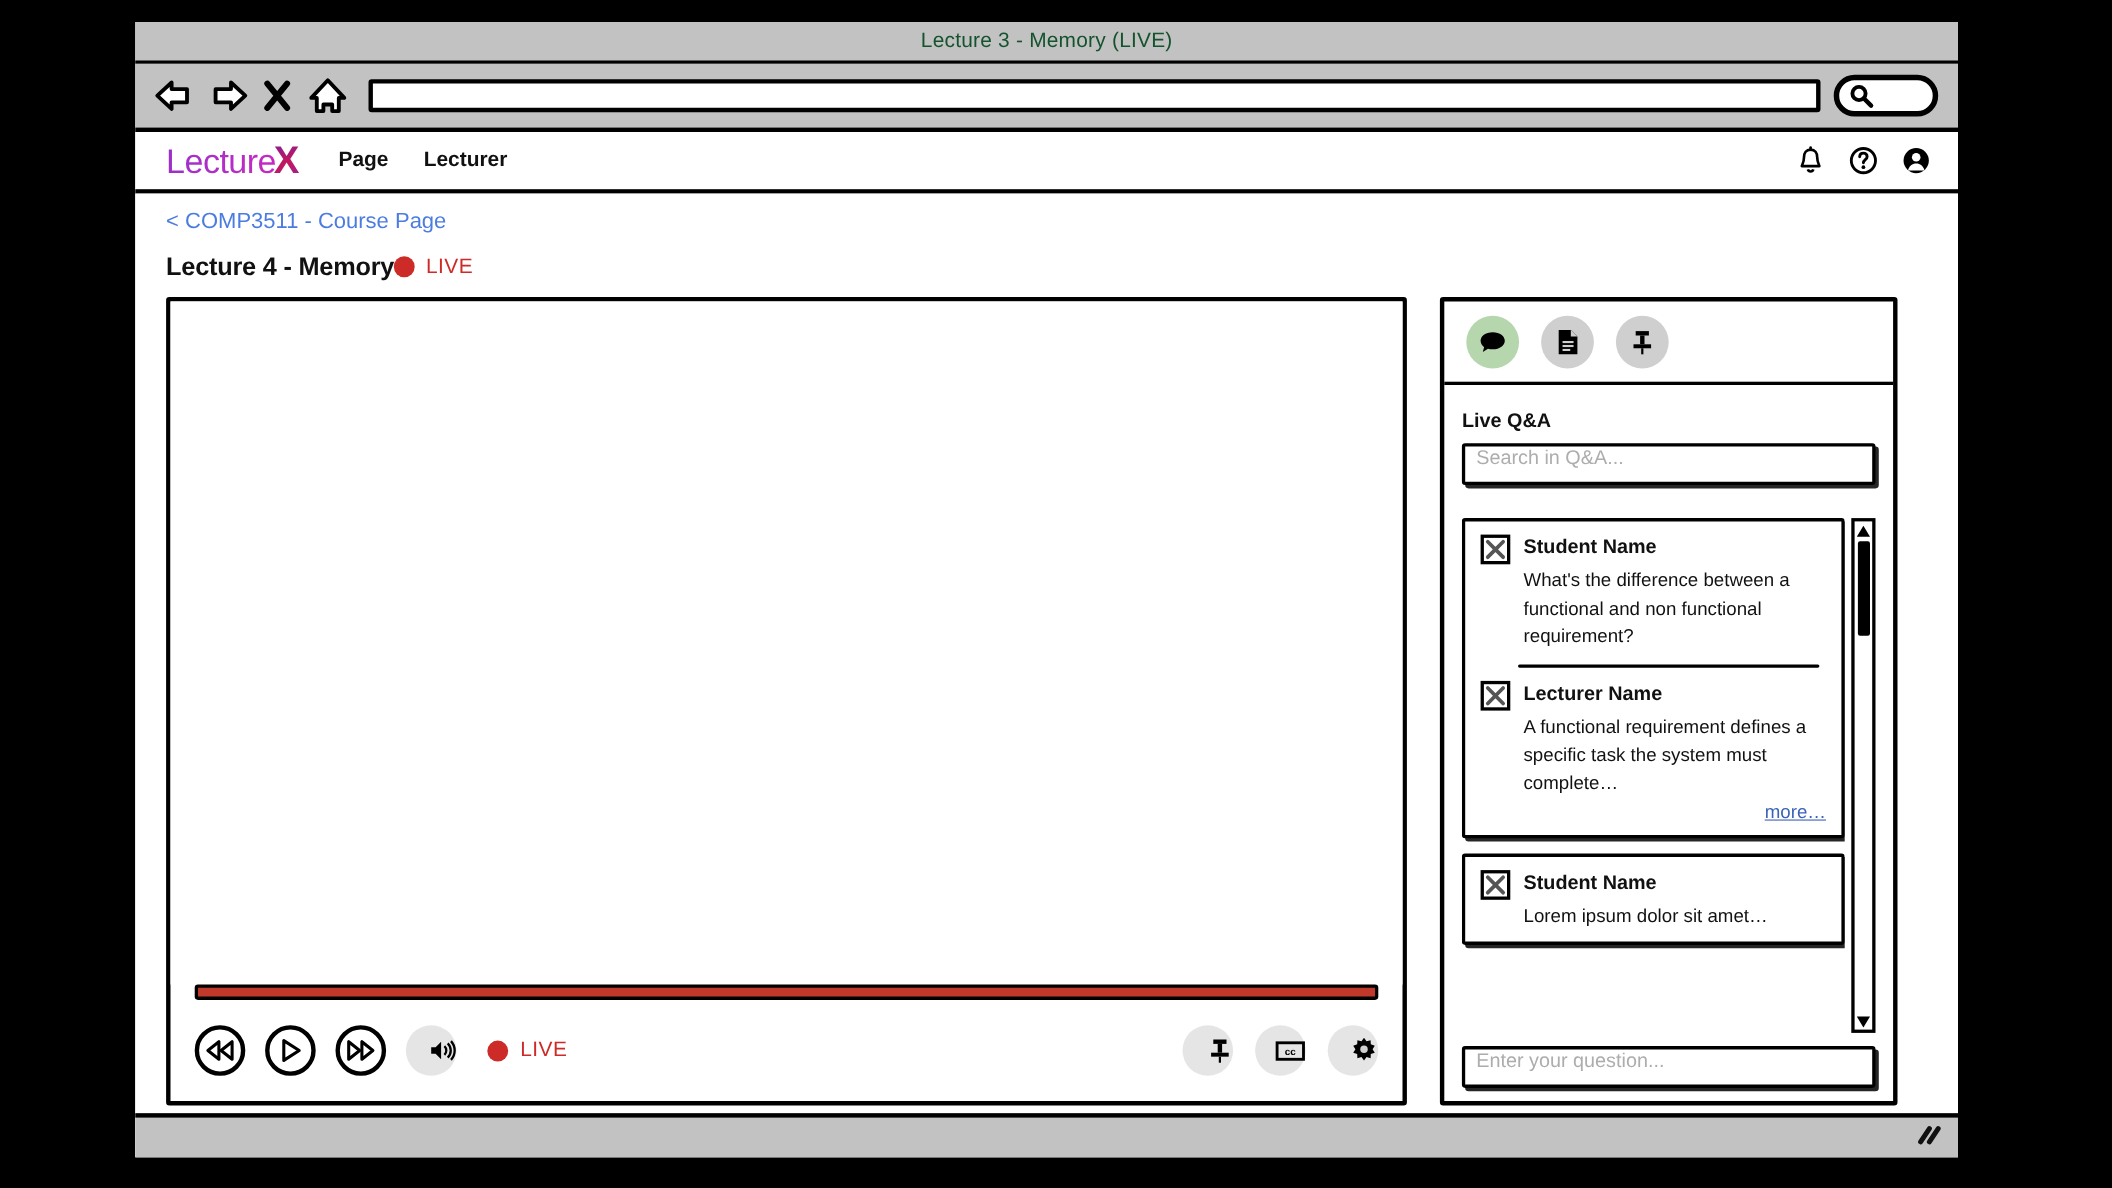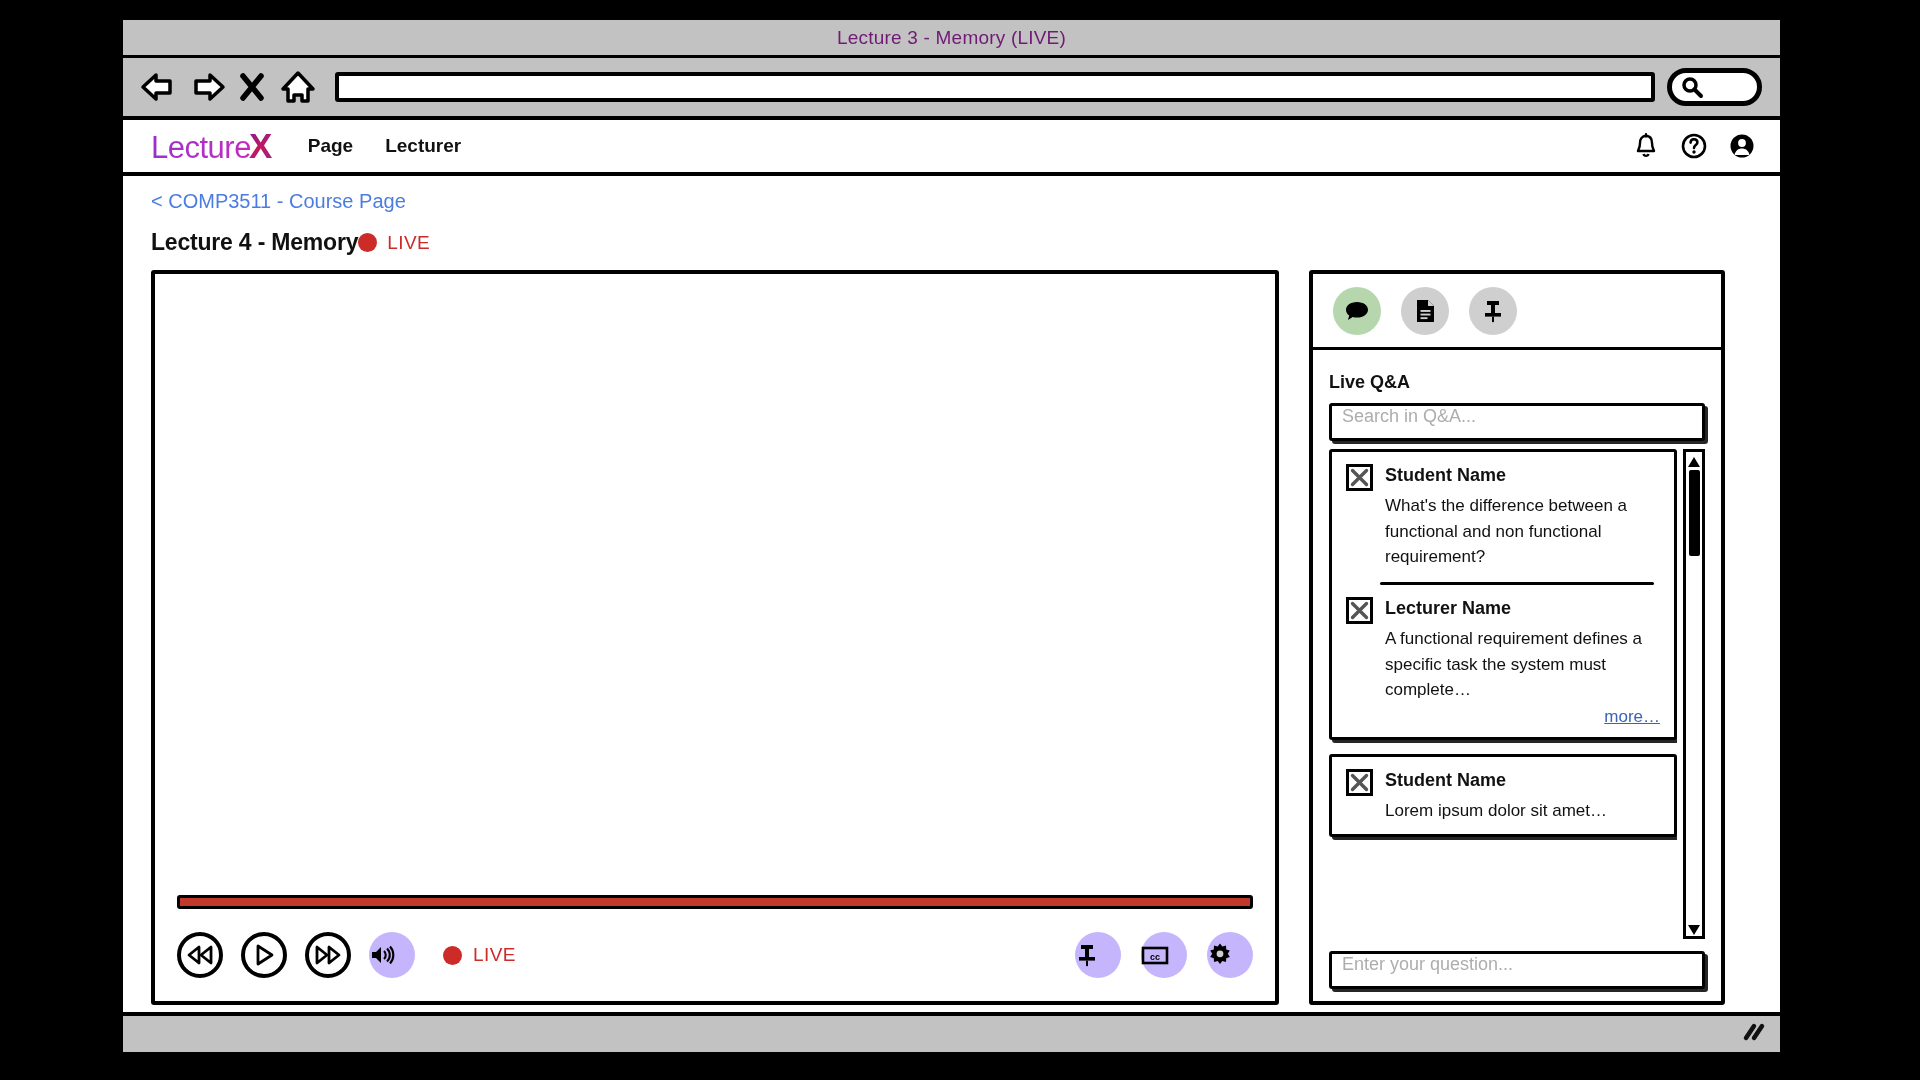--- a/index.html
+++ b/index.html
@@ -21,21 +21,21 @@
   }
 
   #title-bar {
     position: relative;
     height: 38px;
     background: #c2c2c2;
     border-bottom: 3px solid #000;
     display: flex; align-items: center; justify-content: center;
   }
   #title-bar .title-text {
-    font-size: 19px; color: #701a75; font-weight: 400;
+    font-size: 19px; color: #14532d; font-weight: 400;
     letter-spacing: .2px;
   }
 
   #nav-bar {
     position: relative;
     height: 62px;
     background: #c2c2c2;
     border-bottom: 4px solid #000;
     display: flex; align-items: center;
     padding: 0 14px;
@@ -144,22 +144,22 @@
     gap: 18px;
   }
   .ctl-outline {
     width: 46px; height: 46px; border-radius: 50%;
     border: 4px solid #000;
     display: flex; align-items: center; justify-content: center;
     cursor: pointer; background: #fff; flex: 0 0 auto;
   }
   .ctl-filled {
     width: 46px; height: 46px; border-radius: 50%;
-    background: #c4b5fd;
-    display: flex; align-items: center; justify-content: flex-start;
+    background: #e5e5e5;
+    display: flex; align-items: center; justify-content: flex-end;
     cursor: pointer; flex: 0 0 auto;
   }
   #player-live { display: flex; align-items: center; gap: 11px; margin-left: 10px; }
   #controls-right { margin-left: auto; display: flex; align-items: center; gap: 20px; }
 
   
   #qa-panel {
     width: 416px; height: 735px;
     border: 4px solid #000;
     border-radius: 3px;
@@ -189,21 +189,21 @@
     background: #fff;
     height: 38px;
     display: flex; 
     padding: 0 10px;
     font-size: 18px; color: #adadad;
     box-shadow: 3px 3px 0 rgba(0,0,0,.85);
     cursor: text;
   }
 
   #qa-list-wrap {
-    margin-top: 8px;
+    margin-top: 30px;
     flex: 1 1 auto;
     display: flex; gap: 6px;
     min-height: 0;
   }
   #qa-list {
     flex: 1 1 auto;
     overflow: hidden;
     display: flex; flex-direction: column; gap: 14px;
   }
   .qa-card {

